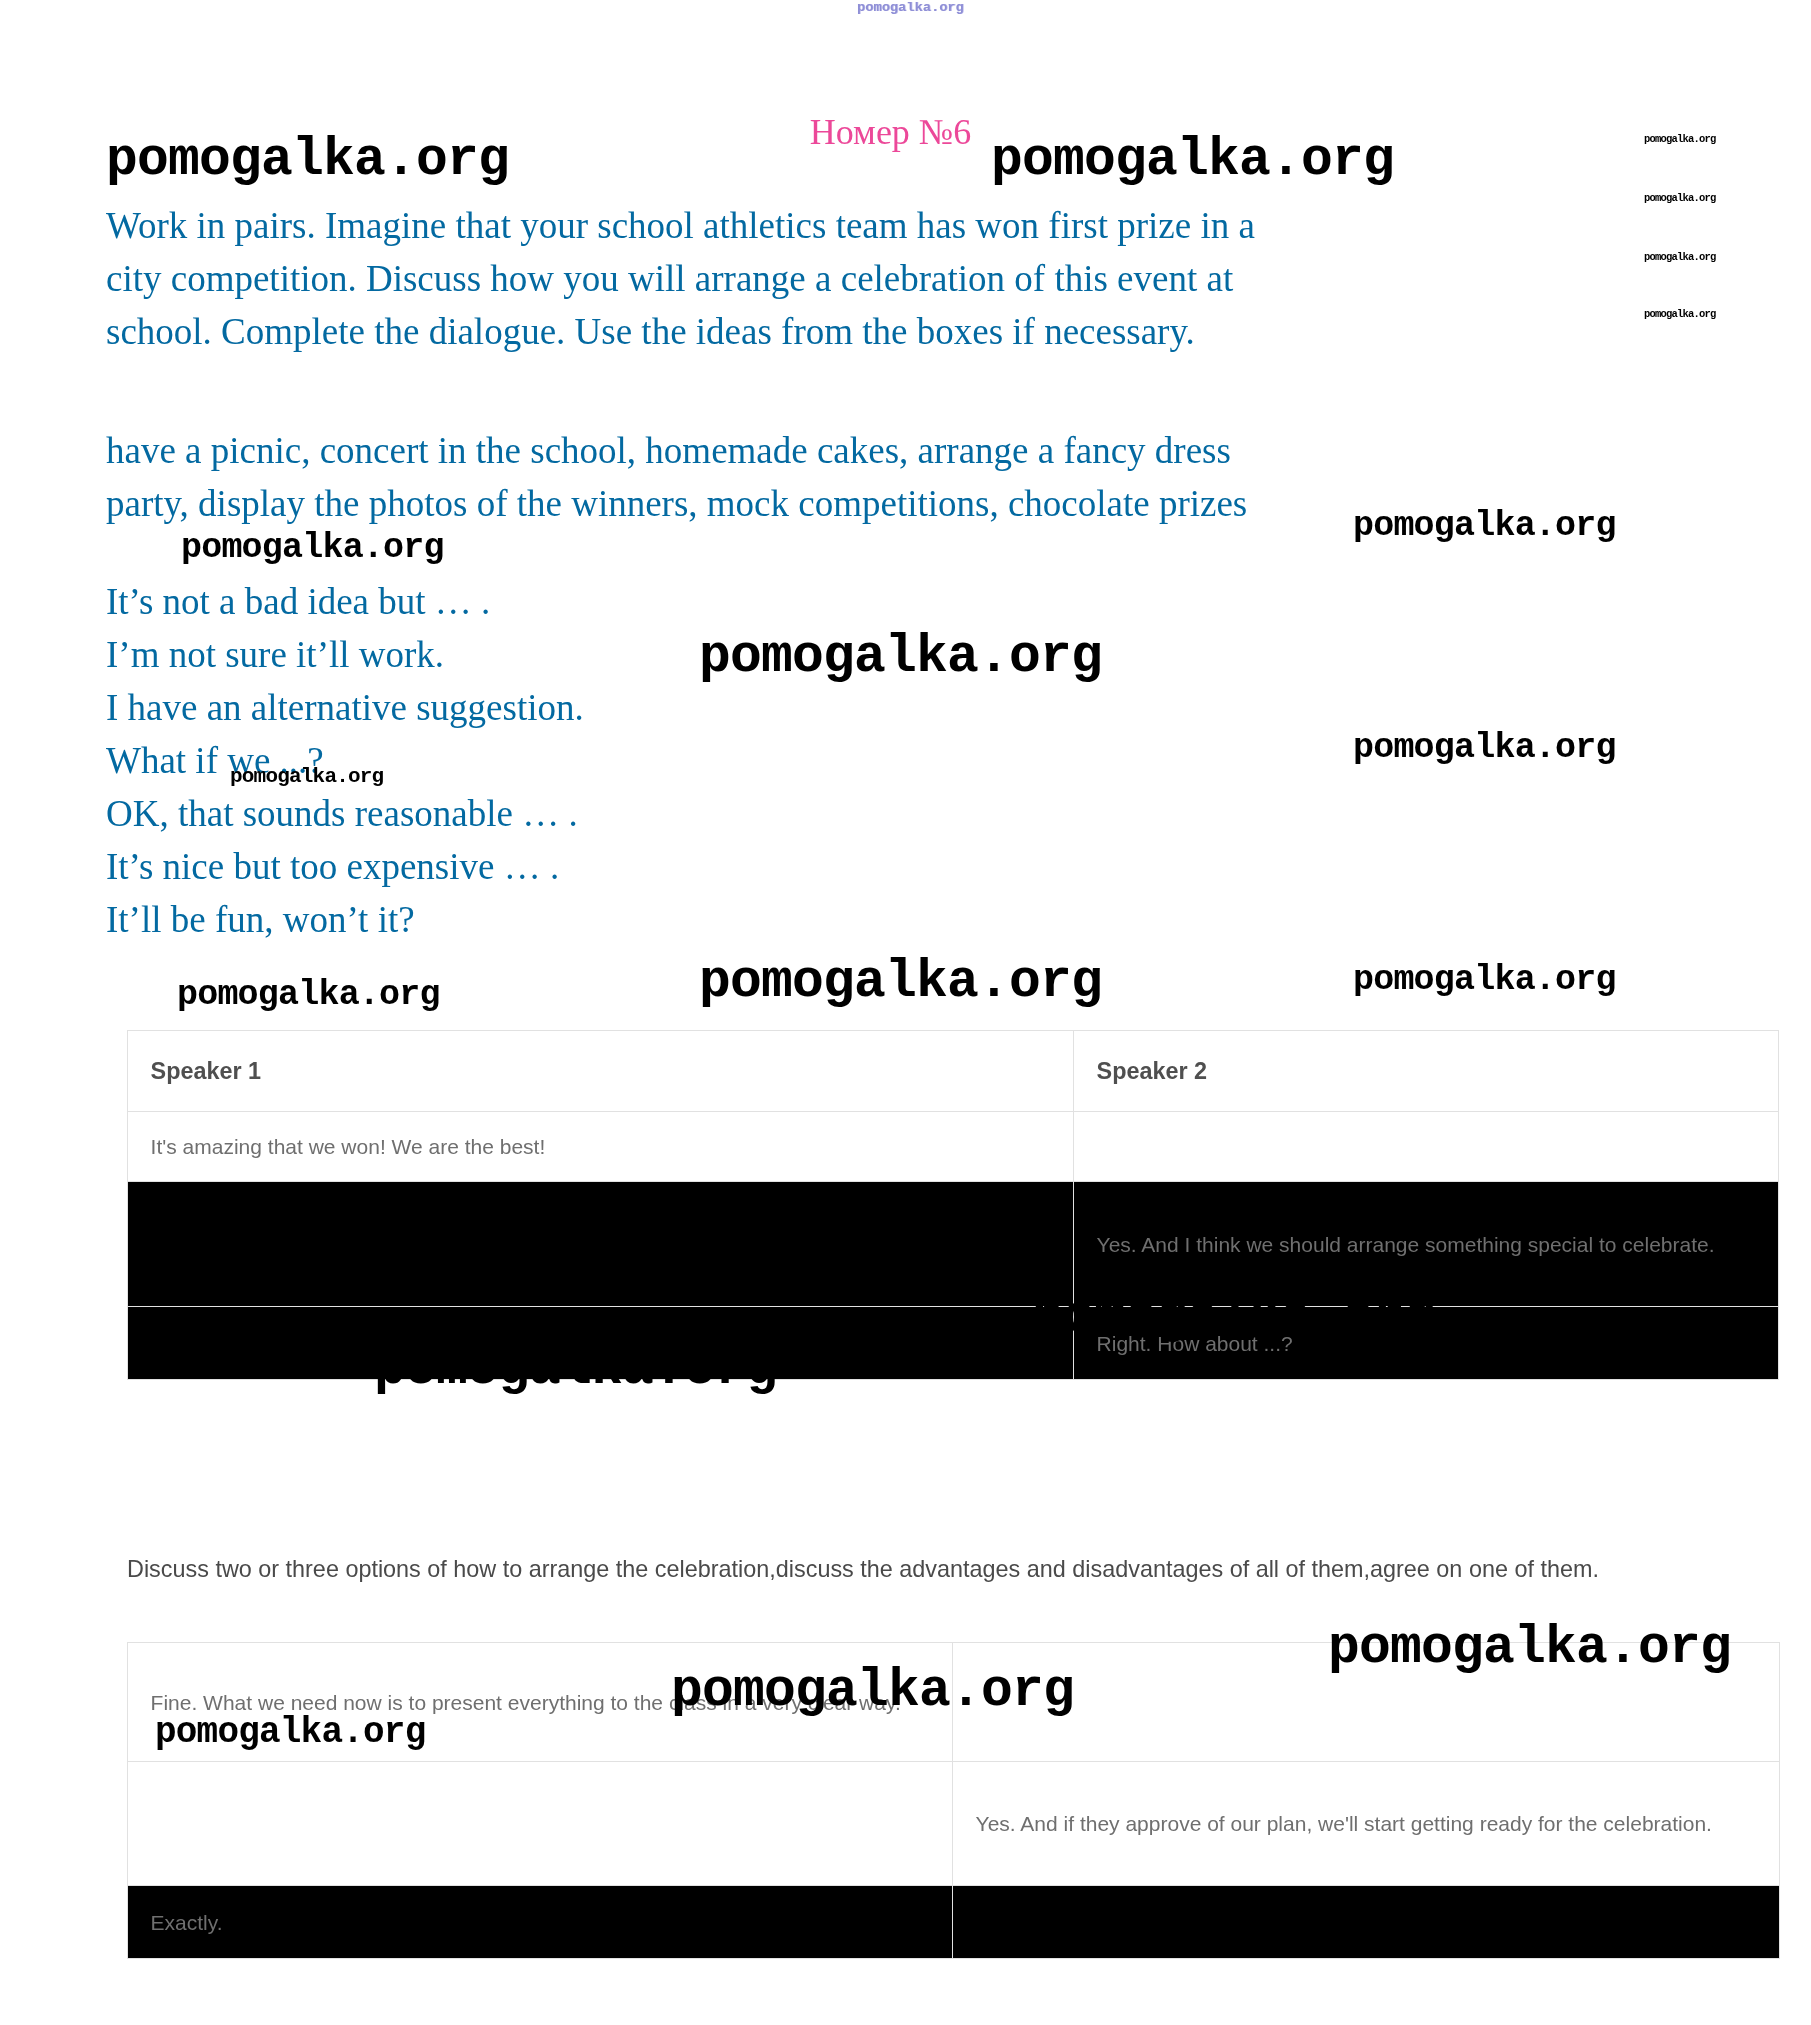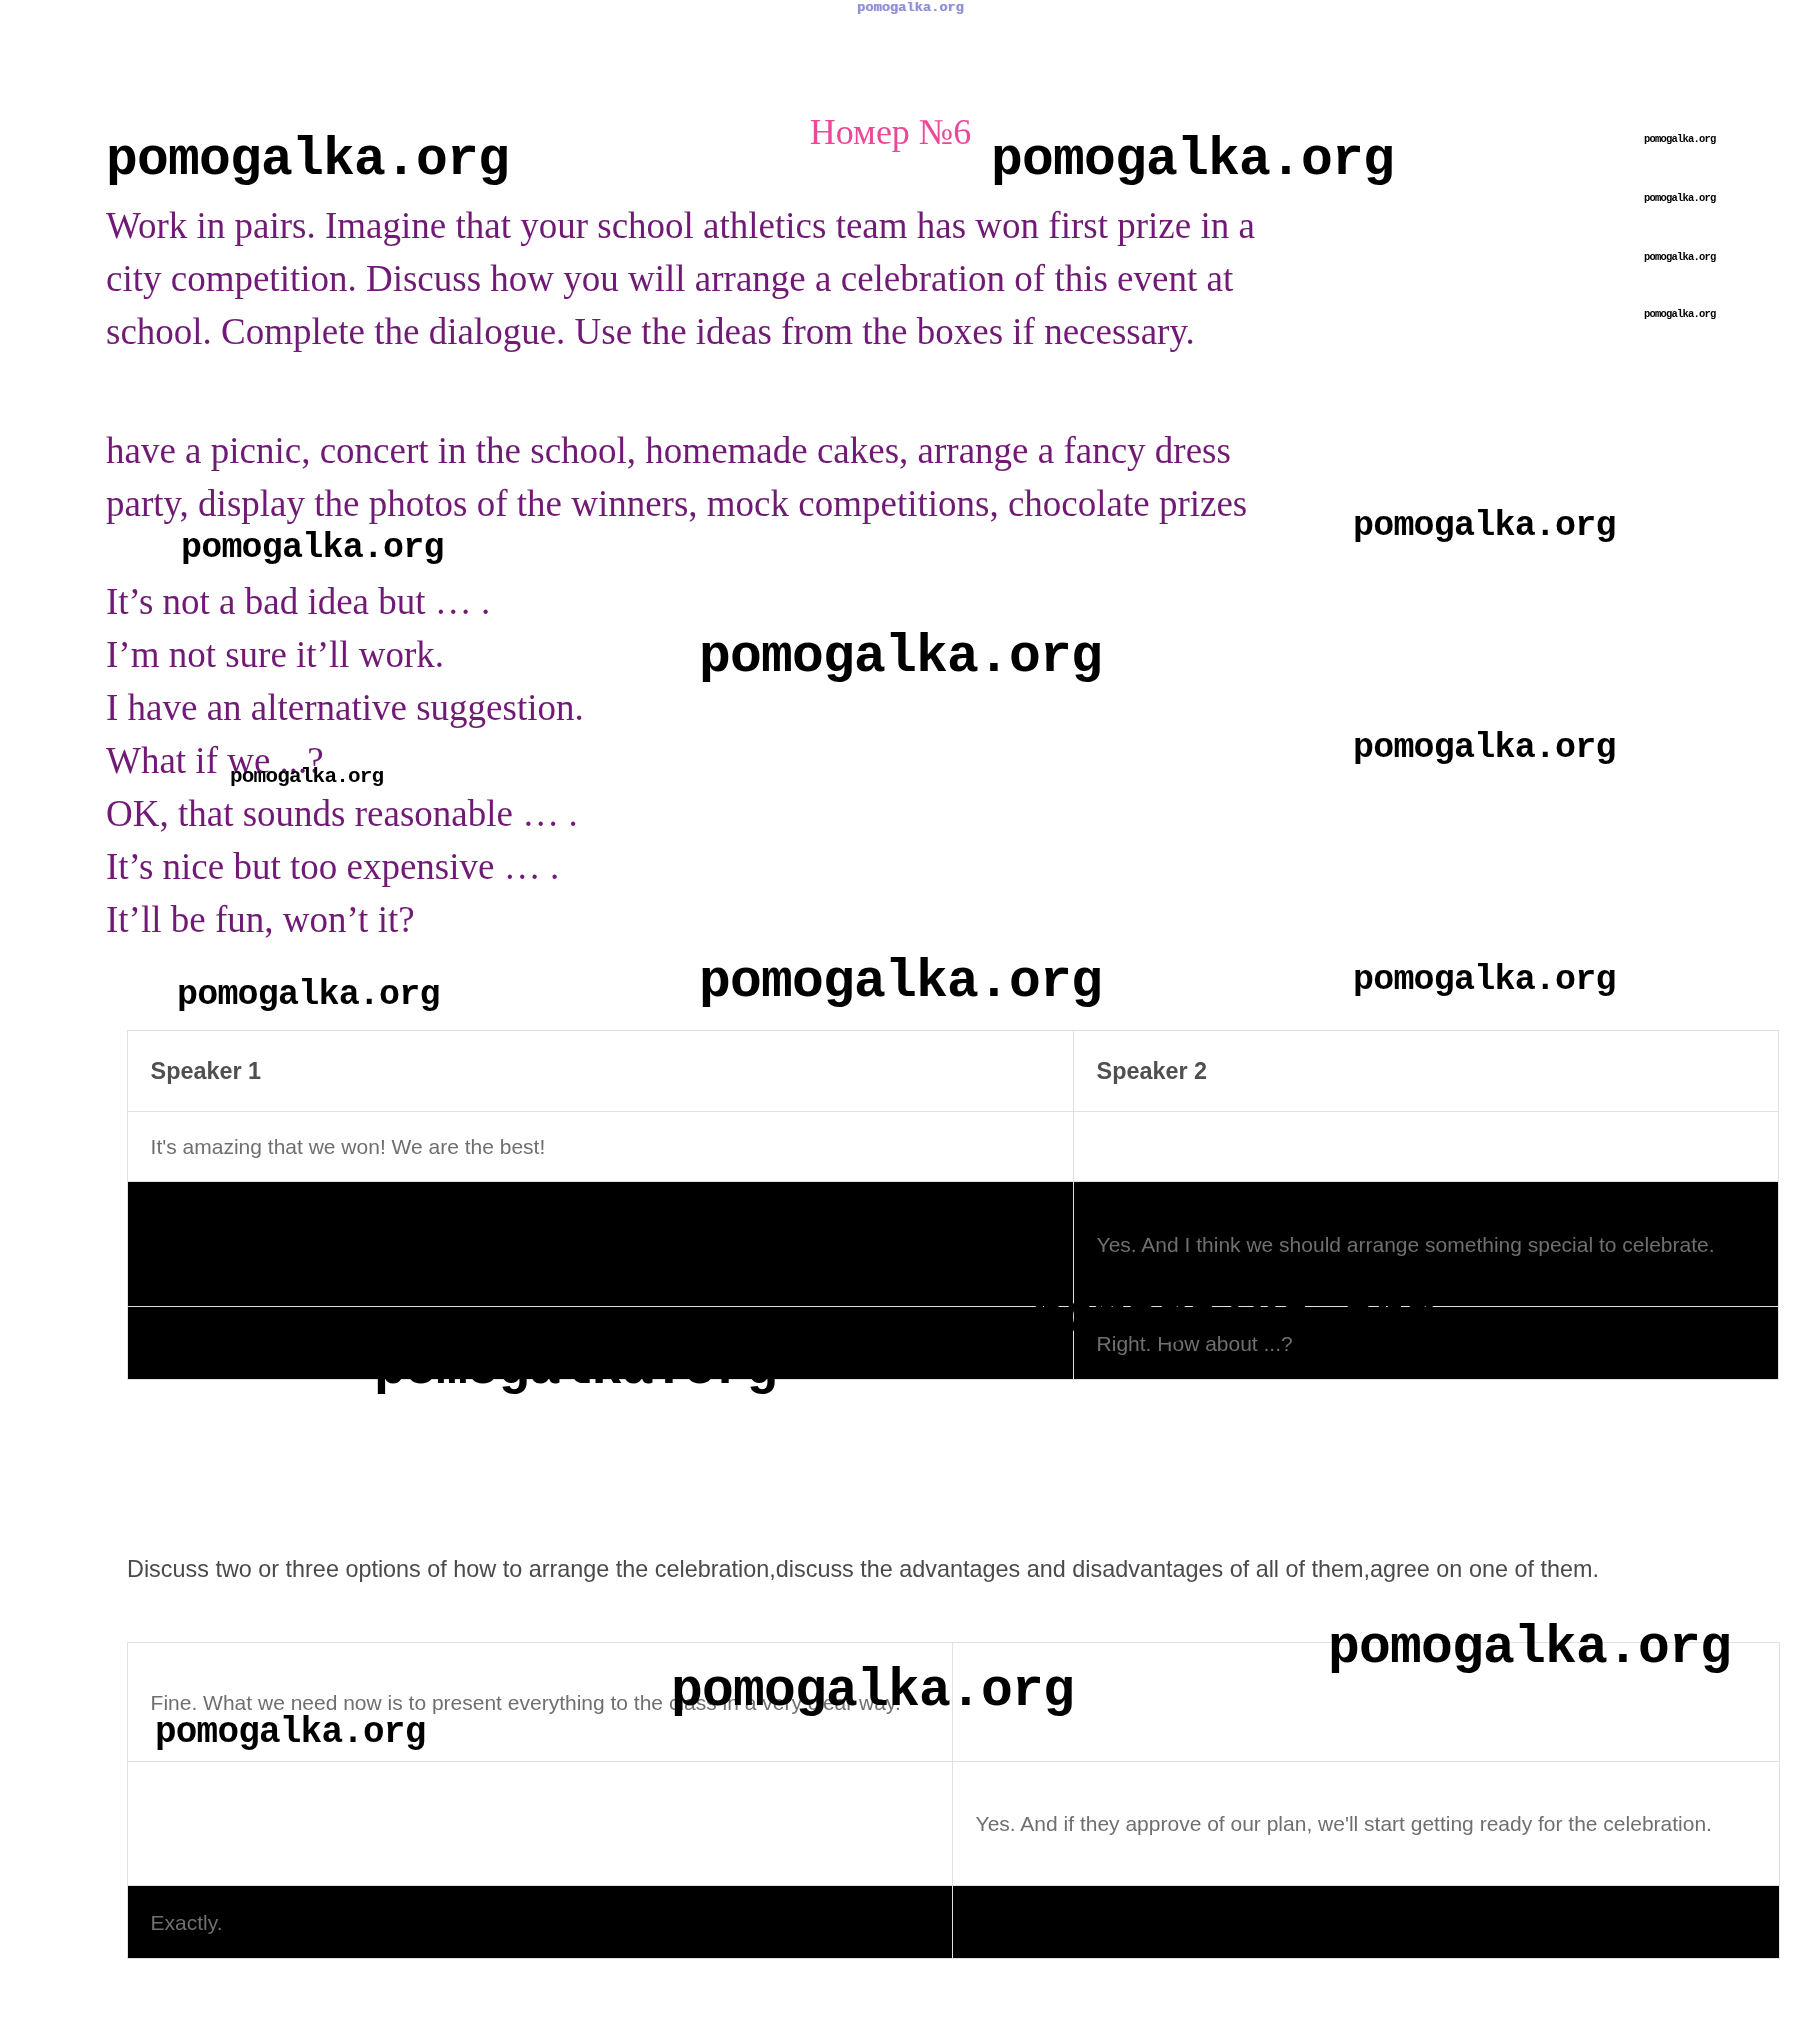--- a/index.html
+++ b/index.html
@@ -11,21 +11,21 @@
     overflow:hidden;
     font-family:"Liberation Serif", serif;
     color:#000;
   }
   
   .serif-block{
     position:absolute;
     font-family:"Liberation Serif", serif;
     font-size:37px;
     line-height:53px;
-    color:#701a75;
+    color:#0369a1;
     white-space:nowrap;
   }
   #title{
     position:absolute;
     left:0; top:111px; width:1781px;
     text-align:center;
     font-family:"Liberation Serif", serif;
     font-size:36px;
     color:#ec4899;
   }

